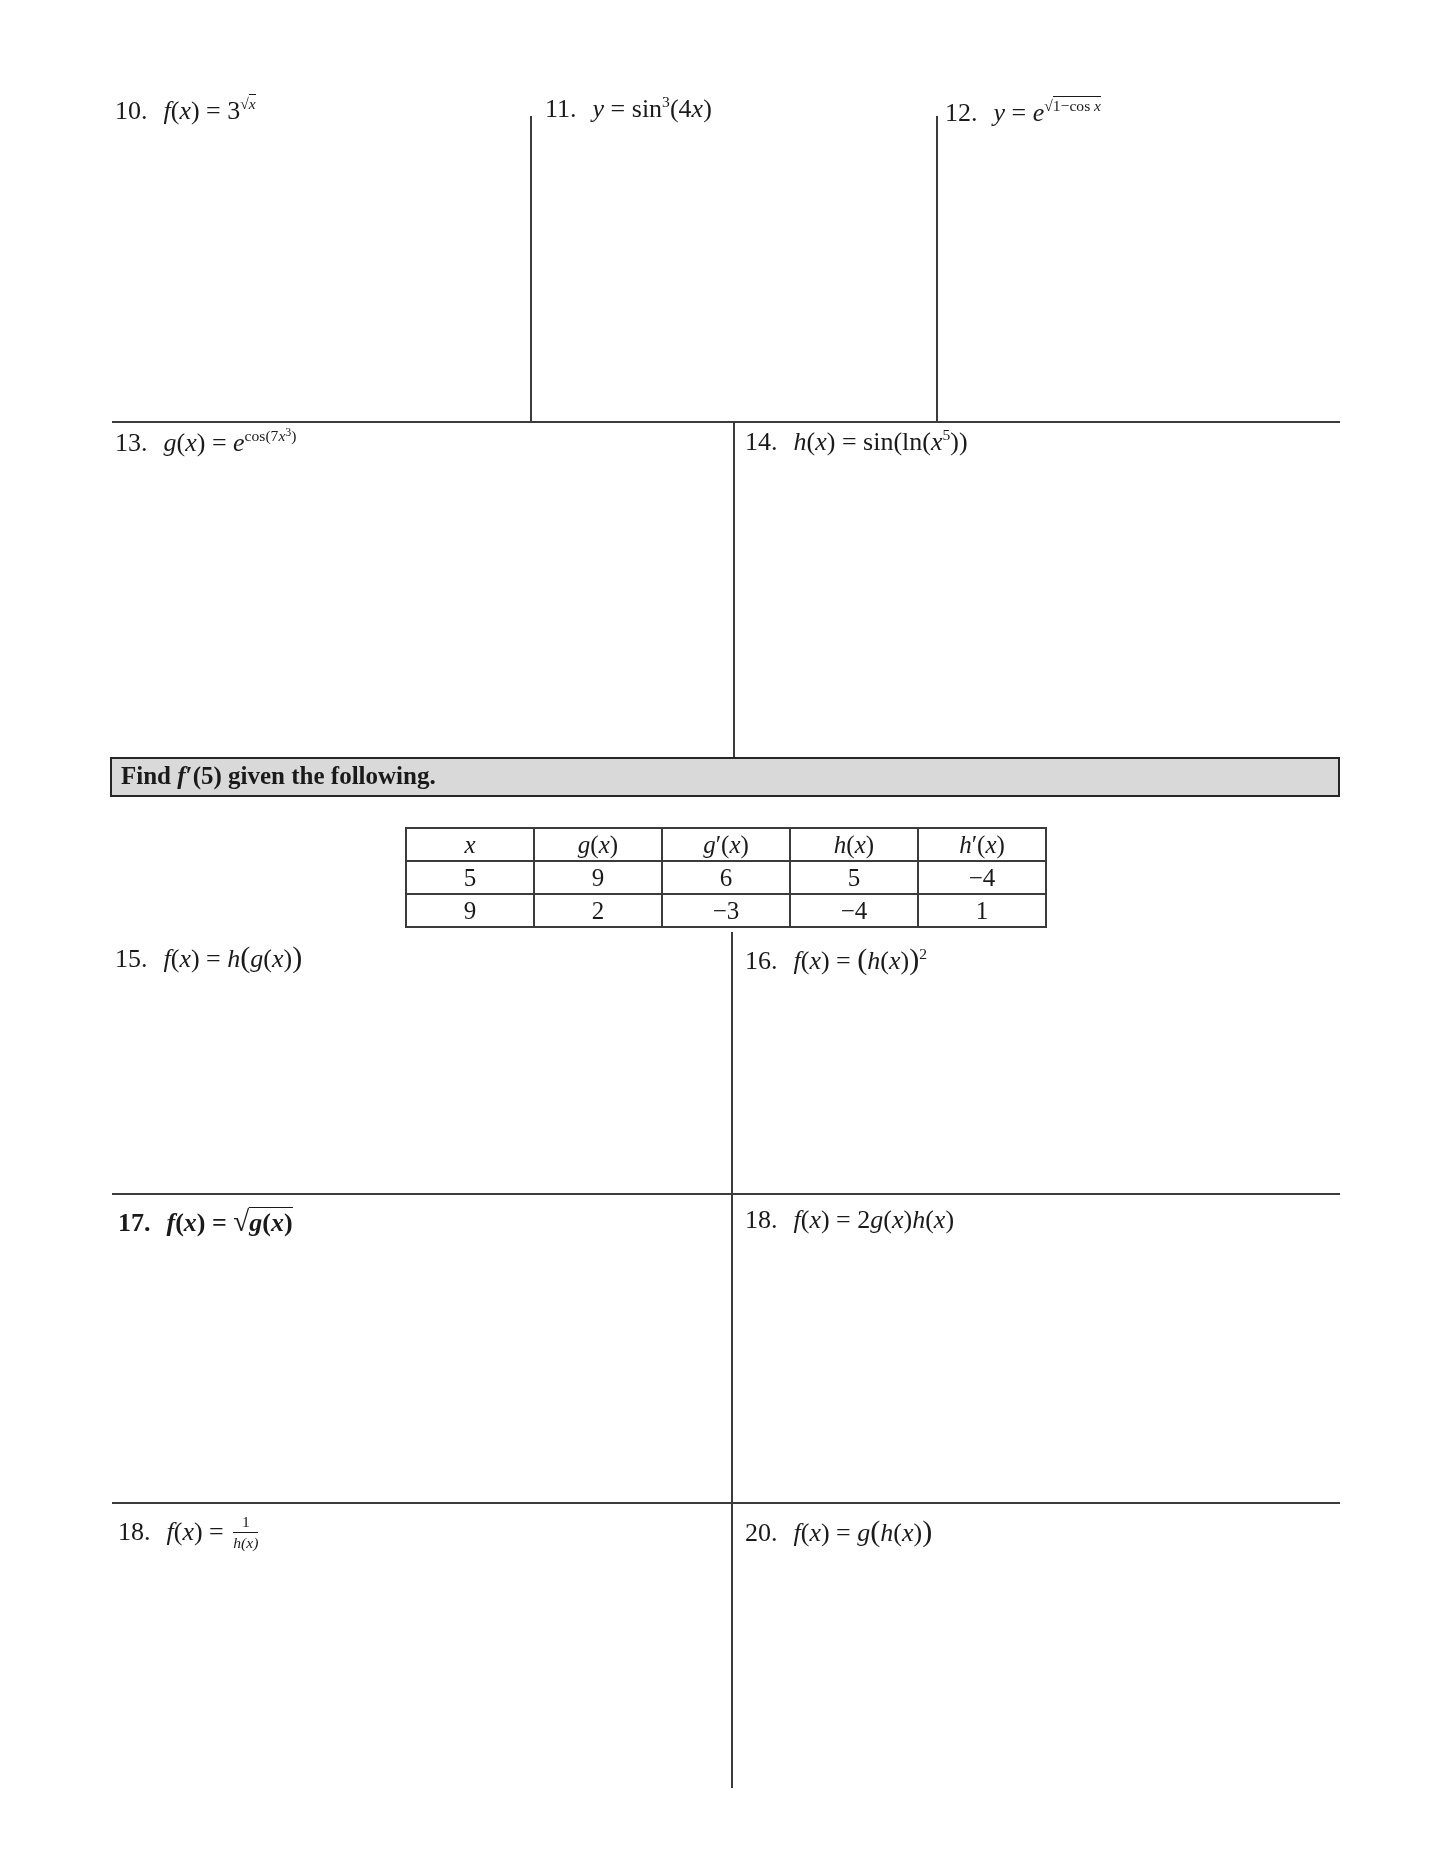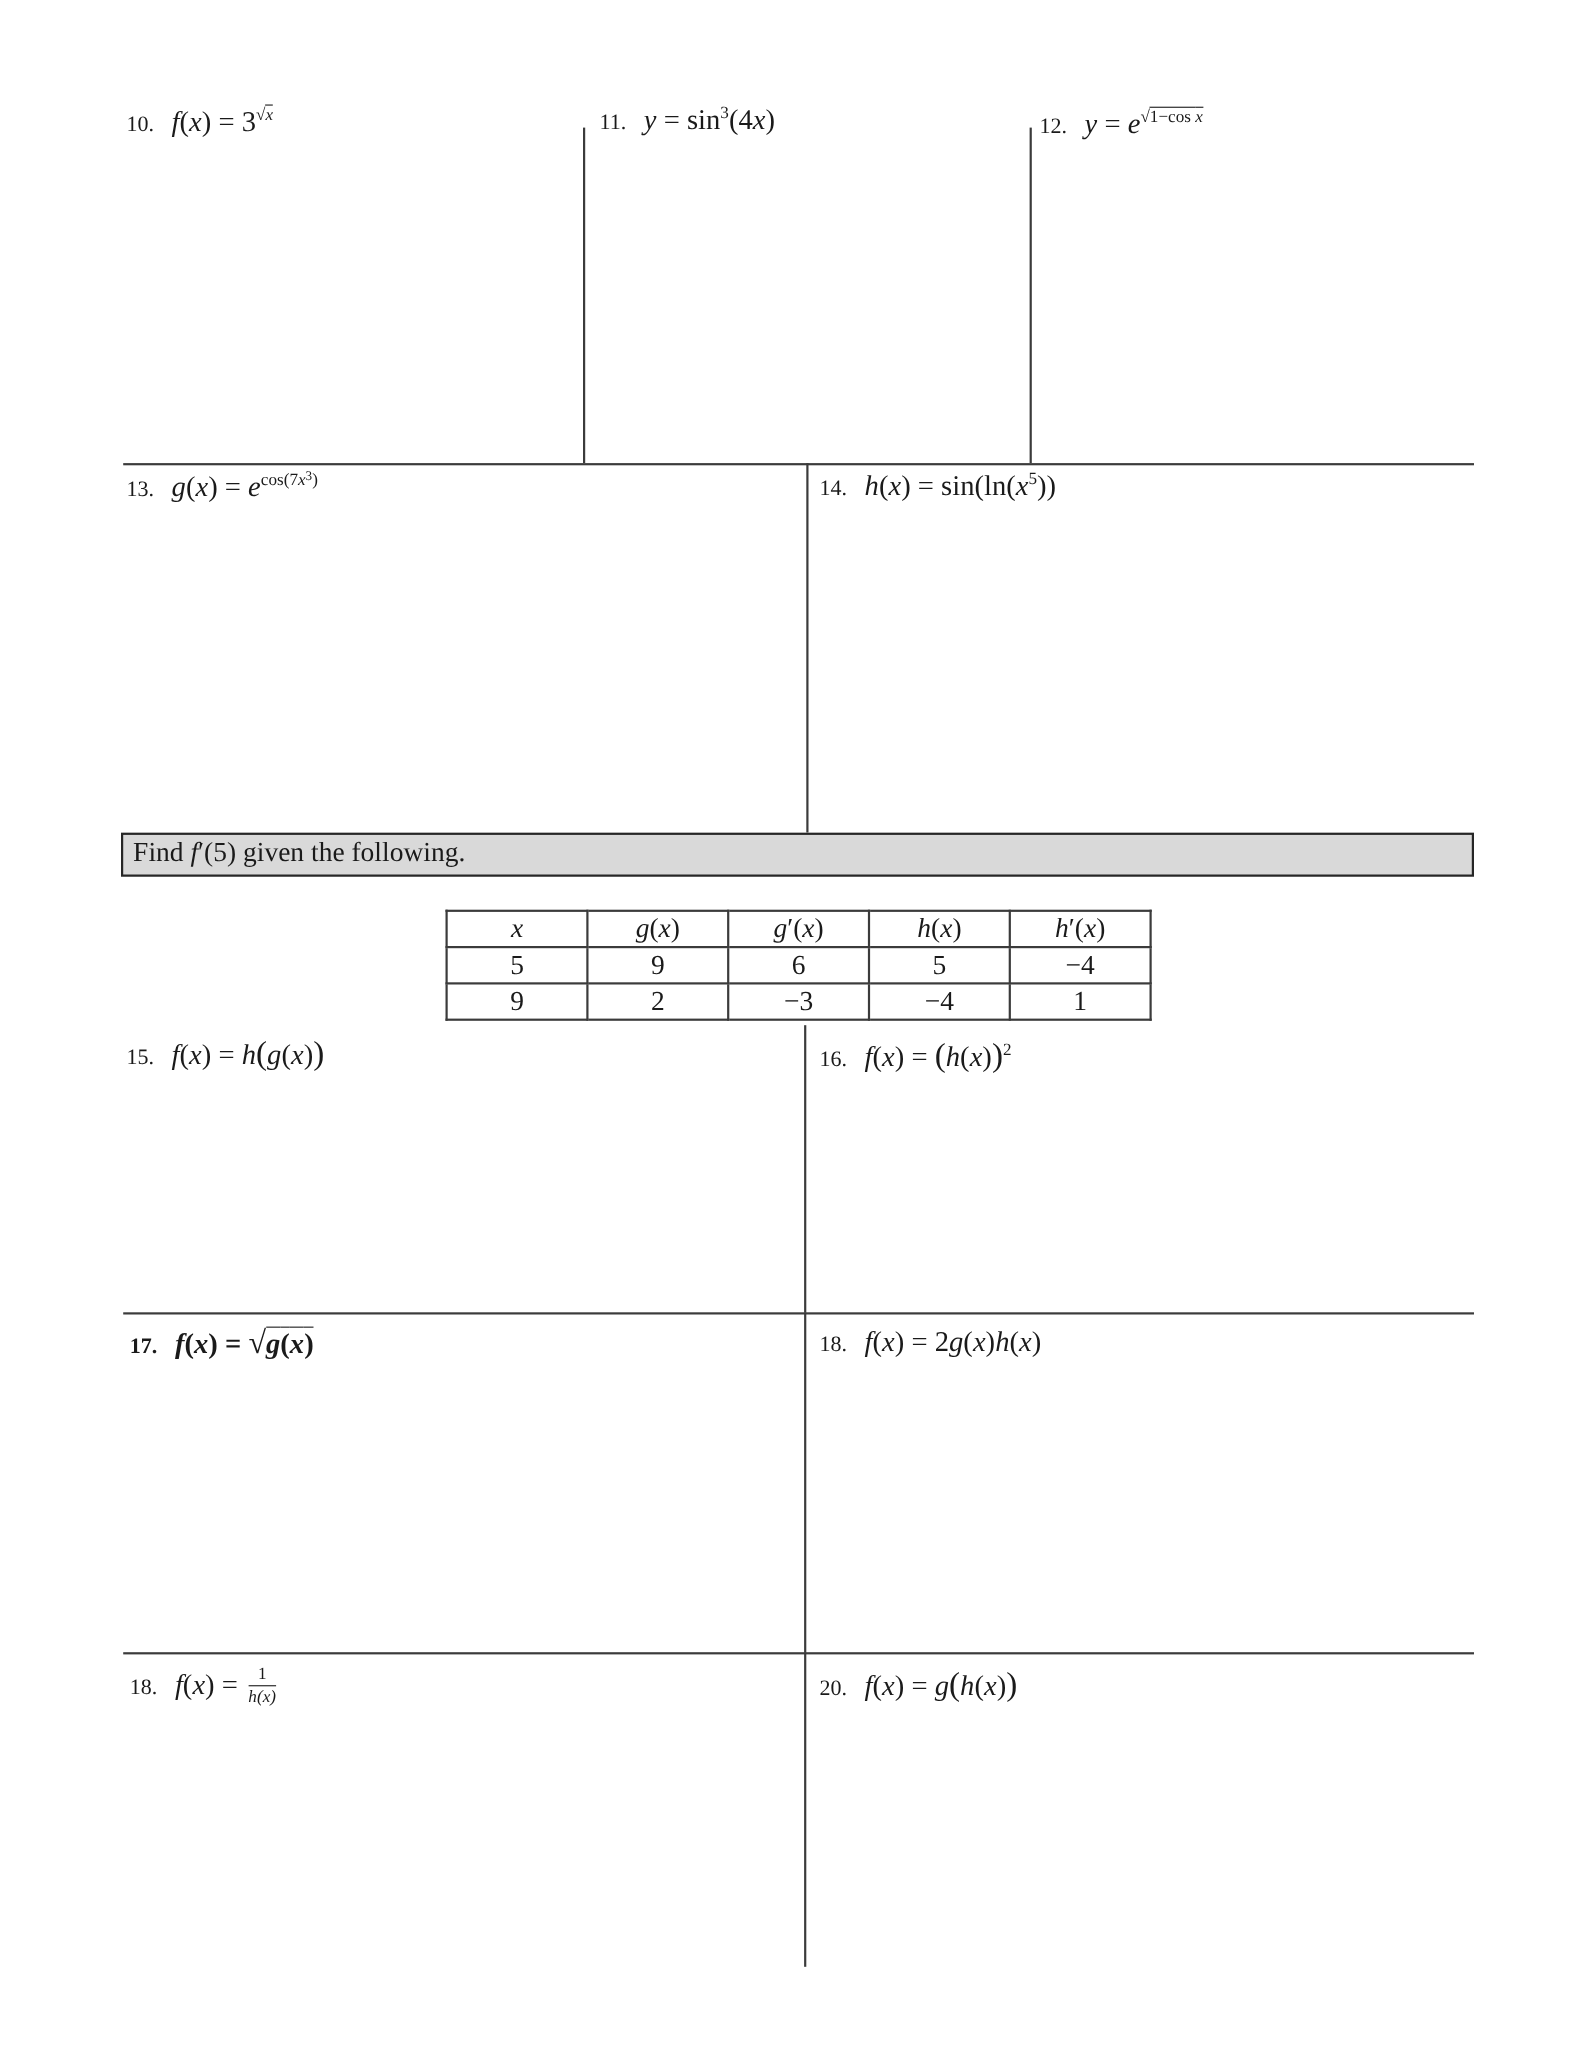--- a/index.html
+++ b/index.html
@@ -2,25 +2,25 @@
 <html><head>
 <meta charset="utf-8">
 <style>
   * { margin:0; padding:0; box-sizing:border-box; }
   html,body { background:#ffffff; }
   .page {
     position:relative; width:1445px; height:1870px; background:#ffffff;
     font-family:"Liberation Serif","DejaVu Serif",serif; color:#1a1a1a; overflow:hidden;
   }
   .problem { position:absolute; white-space:nowrap; font-size:26px; }
-  .num { font-size:20px; margin-right:16px; }
+  .num { font-size:26px; margin-right:16px; }
   .math {}
   .it  { font-style:italic; }
   .up  { font-style:normal; }
-  .b   { font-weight:normal; }
+  .b   { font-weight:bold; }
   .big { font-size:116%; }
   .sup  { font-size:60%; position:relative; top:-0.62em; font-style:normal; }
   .sup.it { font-style:italic; }
   .sup2 { font-size:46%; position:relative; top:-1.25em; }
   .ovl  { border-top:1.5px solid #1a1a1a; display:inline-block; line-height:1.08; padding-top:1px; }
   .rad  { font-size:112%; }
   .frac { display:inline-flex; flex-direction:column; text-align:center; vertical-align:middle;
           font-size:60%; line-height:1.25; margin-left:3px; position:relative; top:-0.12em; }
   .fnum { border-bottom:1.5px solid #1a1a1a; padding:0 6px; }
   .fden { font-style:italic; }

